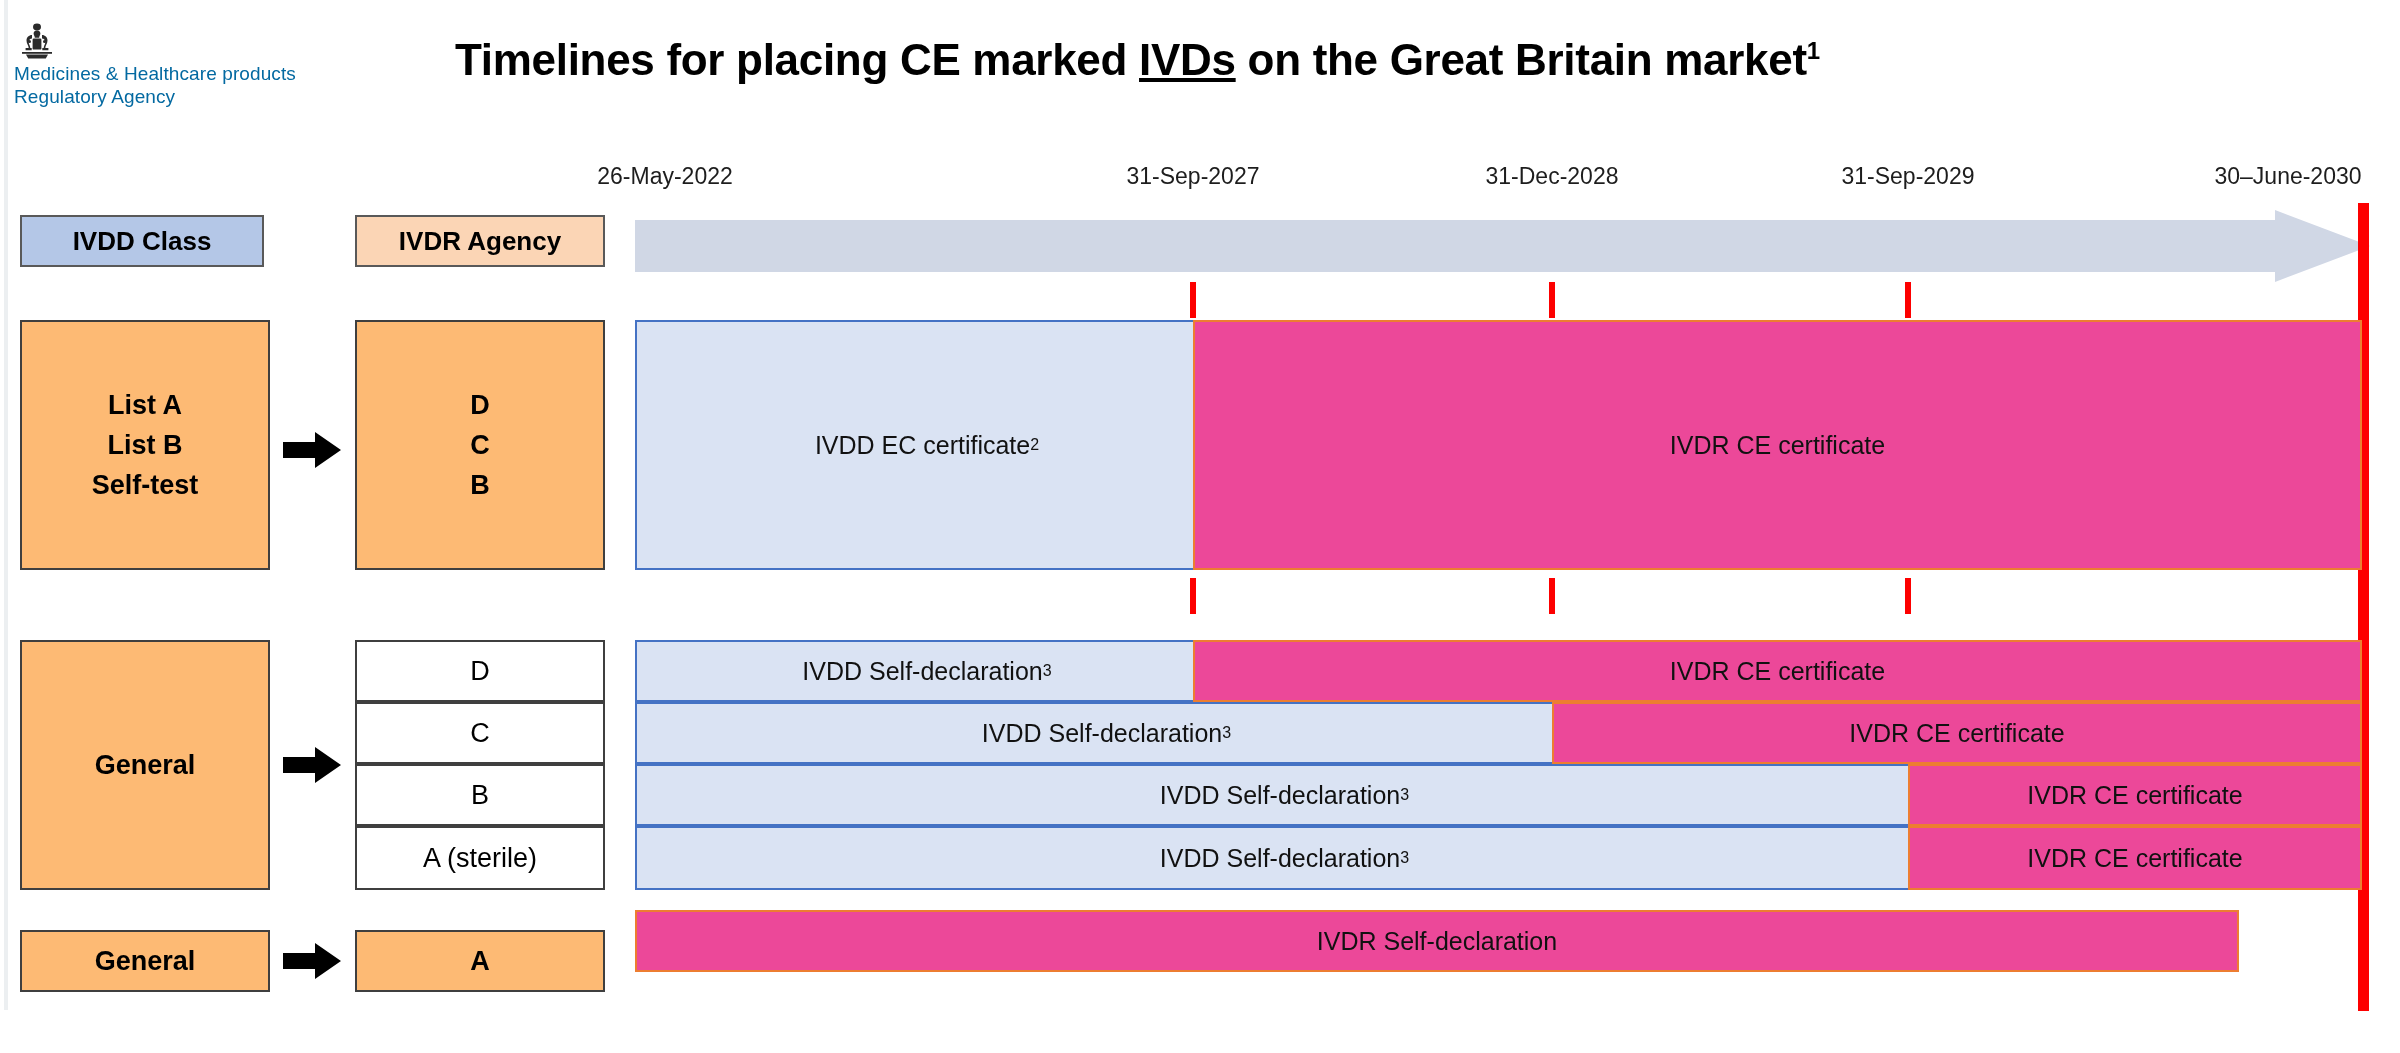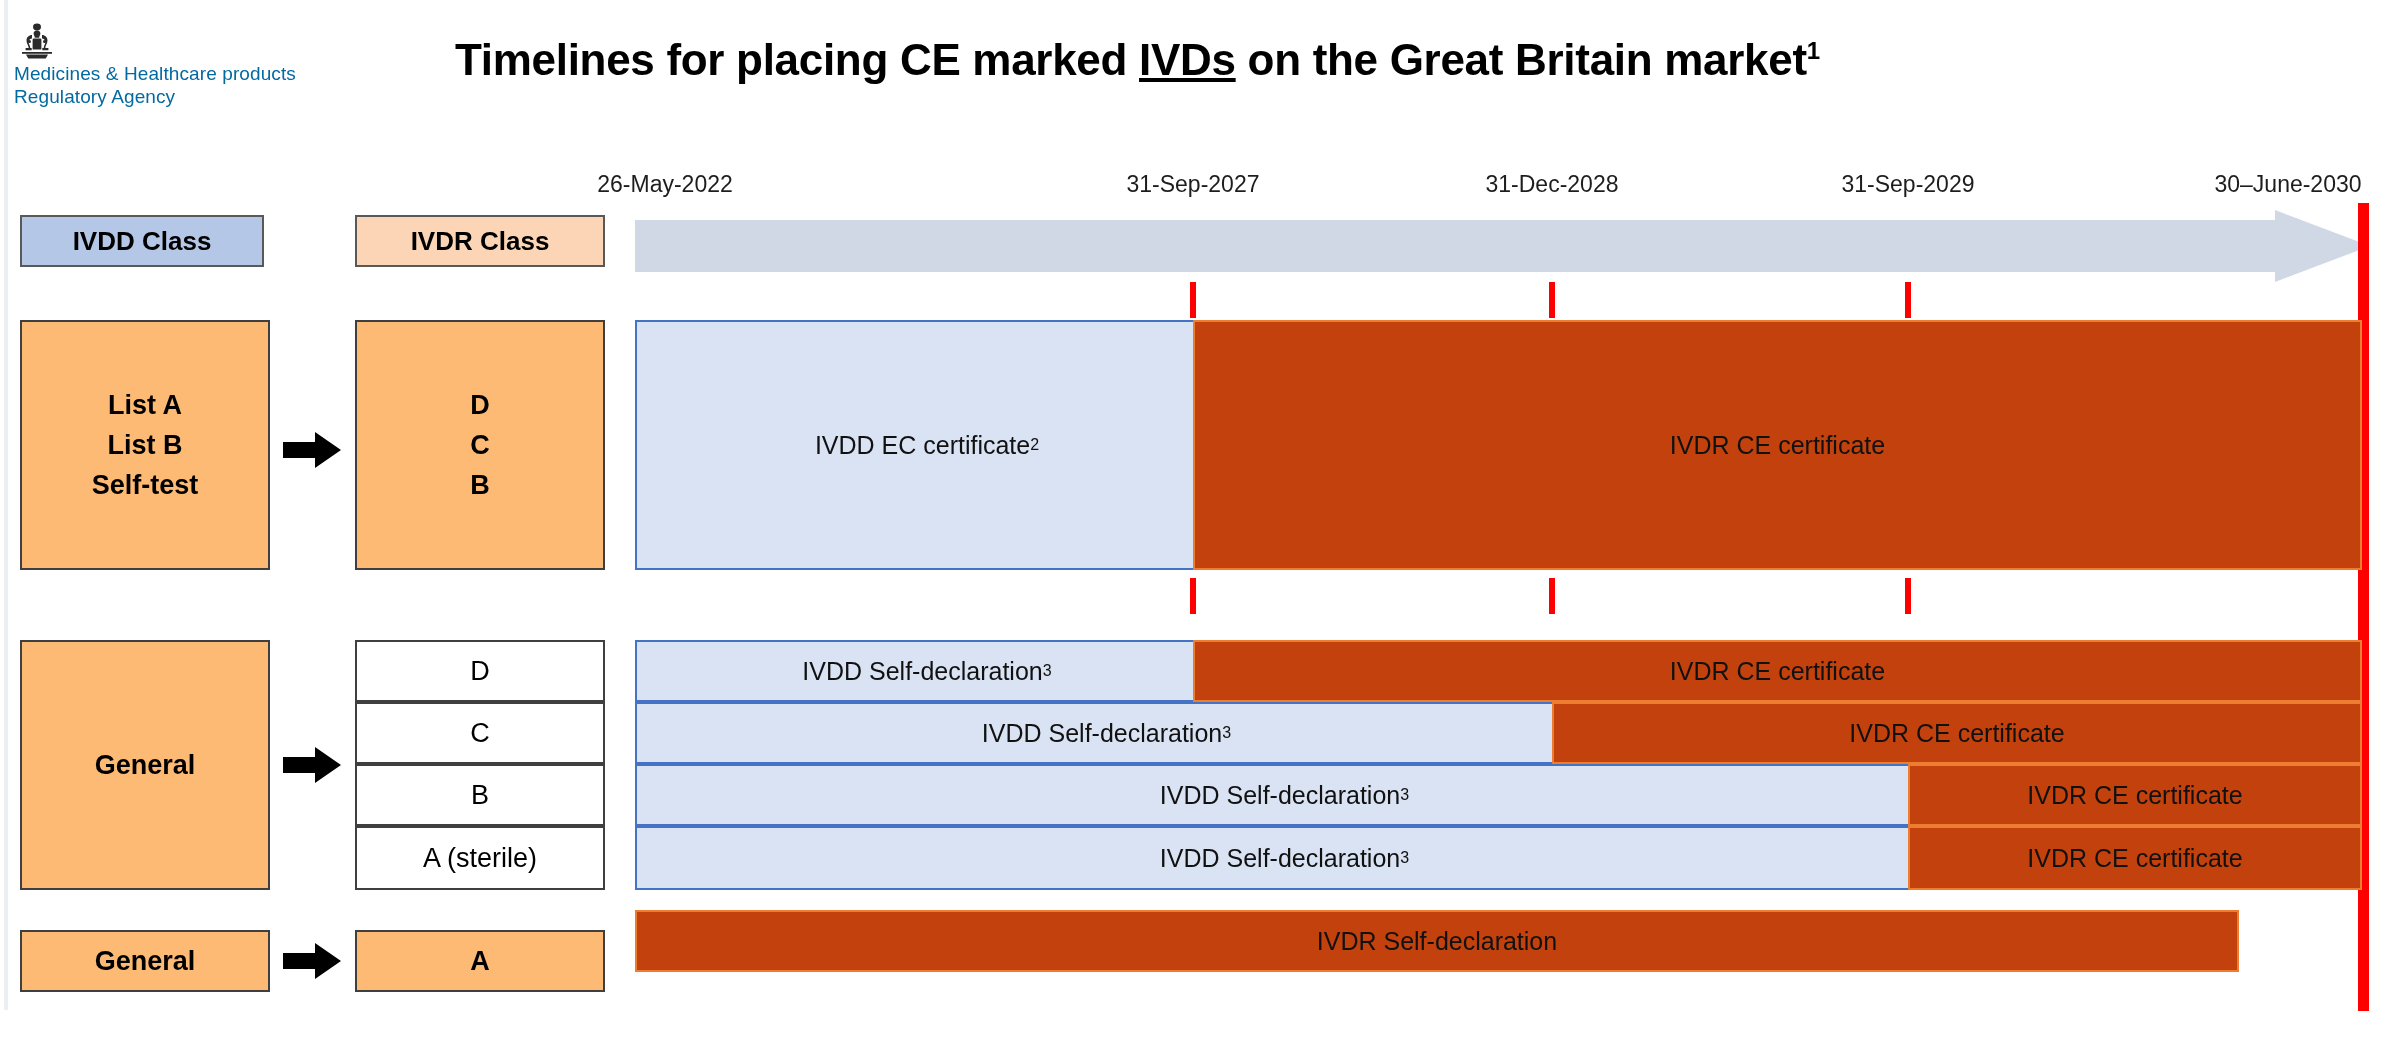--- a/index.html
+++ b/index.html
@@ -17,21 +17,21 @@
 
   
   .title{position:absolute;left:455px;top:34px;width:1930px;
          font-size:44px;font-weight:bold;line-height:52px;
          font-family:"Liberation Sans", sans-serif;letter-spacing:-.3px;
          white-space:nowrap;}
   .title .u{text-decoration:underline;}
   .title sup{font-size:24px;vertical-align:super;line-height:0;}
 
   
-  .axis{position:absolute;left:0;top:163px;width:2400px;height:34px;margin-top:8px;}
+  .axis{position:absolute;left:0;top:163px;width:2400px;height:34px;}
   .axis .tick{position:absolute;top:0;font-size:23px;color:#1d1d1d;
               transform:translateX(-50%);white-space:nowrap;}
 
   
   .arrow-band{position:absolute;left:635px;top:210px;width:1735px;height:72px;}
   .arrow-band svg{display:block;}
 
   
   .endline{position:absolute;left:2358px;top:203px;width:11px;height:808px;background:#fd0000;}
 
@@ -57,21 +57,21 @@
           font-size:27px;}
 
   
   .midarrow{position:absolute;width:58px;height:40px;}
   .midarrow svg{display:block;}
 
   
   .bar{position:absolute;box-sizing:border-box;display:flex;
        align-items:center;justify-content:center;font-size:25px;color:#111;}
   .bar.blue{background:#dae3f3;border:2px solid #4472c4;padding-left:24px;}
-  .bar.orange{background:#c2410c;border:2px solid #ed7d31;}
+  .bar.orange{background:#ec4899;border:2px solid #ed7d31;}
   .bar sup{font-size:16px;vertical-align:super;line-height:0;}
 
   
   .dash{position:absolute;width:6px;background:#fd0000;}
 </style>
 </head>
 <body>
 
 <div class="left-rule"></div>
 
@@ -108,21 +108,21 @@
     <polygon points="0,10 1640,10 1640,0 1735,36 1640,72 1640,62 0,62" fill="#d0d7e5"></polygon>
   </svg>
 </div>
 
 <div class="endline"></div>
 
 <div class="chip ivdd">
     <span>IVDD Class</span>
   </div>
 <div class="chip ivdr">
-    <span>IVDR Class</span>
+    <span>IVDR Agency</span>
   </div>
 
 <div class="dash" style="left:1190px;top:282px;height:36px"></div>
 <div class="dash" style="left:1549px;top:282px;height:36px"></div>
 <div class="dash" style="left:1905px;top:282px;height:36px"></div>
 
 <div class="lbox g1a">
     <span style="white-space:pre-line">List A
 List B
 Self-test</span>

